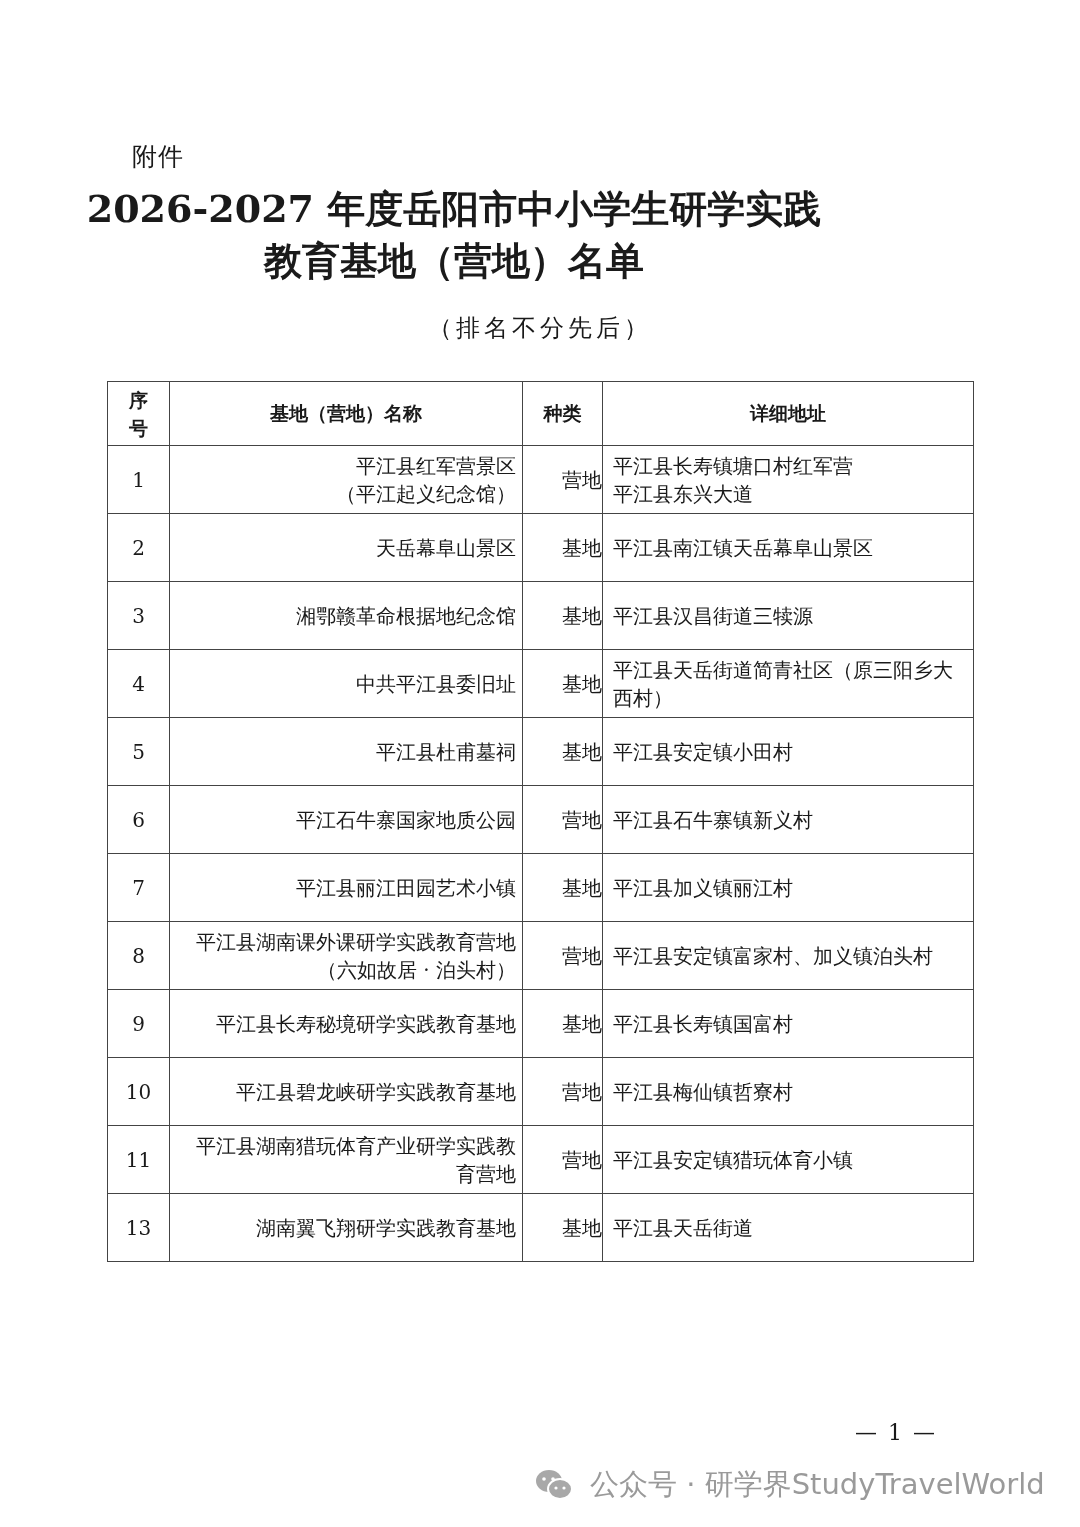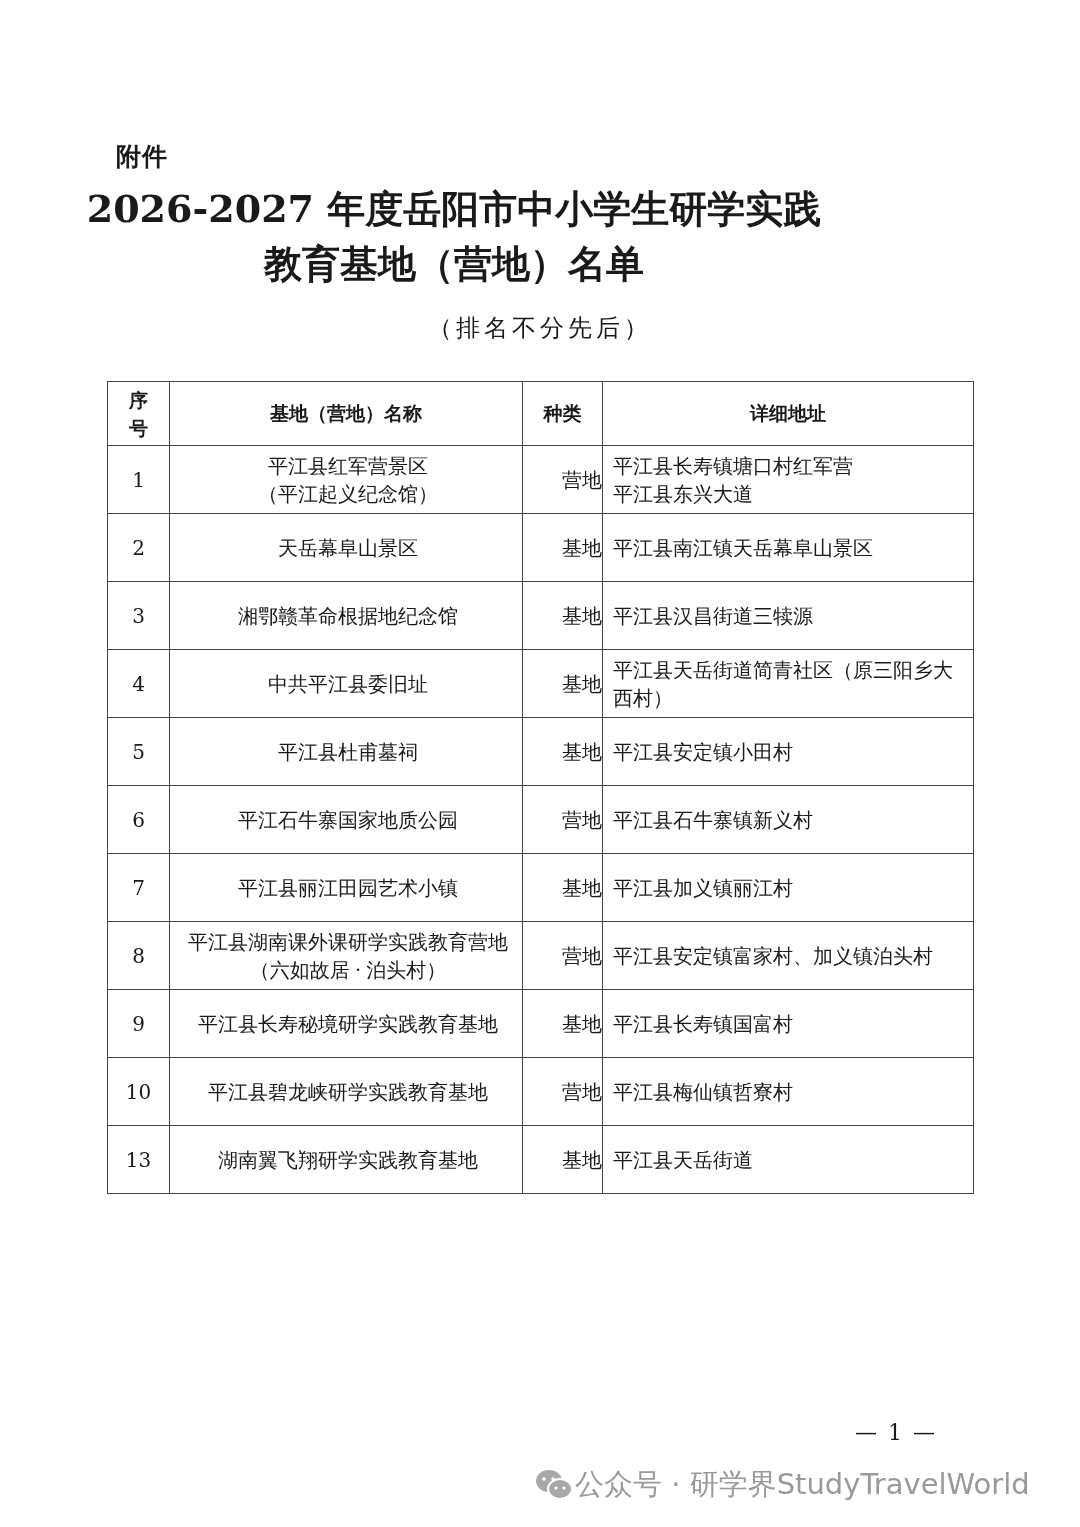--- a/index.html
+++ b/index.html
@@ -1,41 +1,41 @@
 <!DOCTYPE html>
 <html><head>
 <meta charset="utf-8">
 <style>
   html, body { margin: 0; padding: 0; background: #ffffff; }
   body { width: 1080px; height: 1527px; position: relative; overflow: hidden;
          font-family: "DejaVu Serif", "Liberation Serif", serif; color: #1a1a1a; }
-  .attach { position: absolute; left: 116px; top: 140px; font-size: 25px;
-            font-family: "DejaVu Sans", "Liberation Sans", sans-serif; font-weight: bold; letter-spacing: 1px; }
+  .attach { position: absolute; left: 132px; top: 140px; font-size: 25px;
+            font-family: "DejaVu Sans", "Liberation Sans", sans-serif; font-weight: normal; letter-spacing: 1px; }
   .title { position: absolute; left: 0; width: 908px; text-align: center; font-weight: bold;
            font-size: 38px; line-height: 52px; }
   .title.l1 { top: 183px; }
-  .title.l2 { top: 238px; }
+  .title.l2 { top: 238px; font-family: Liberation Mono, monospace; }
   .subtitle { position: absolute; left: 0; width: 1080px; top: 312px; text-align: center;
               font-size: 24px; letter-spacing: 4px; }
   table.list { position: absolute; left: 107px; top: 381px; width: 866px;
                border-collapse: collapse; table-layout: fixed; font-size: 20px; }
   table.list td, table.list th { border: 1.5px solid #444; padding: 0; vertical-align: middle; }
   table.list th { font-weight: bold; height: 63px;
                   font-family: "DejaVu Sans", "Liberation Sans", sans-serif; font-size: 19px; }
   table.list td { height: 67px; line-height: 28px; }
   col.c1 { width: 62px; } col.c2 { width: 353px; } col.c3 { width: 80px; } col.c4 { width: 371px; }
   .seq-h { line-height: 28px; text-align: center; }
   .c-seq { text-align: center; }
-  .c-name { padding-left: 10px !important; padding-right: 6px !important; text-align: center; font-family: Liberation Serif, serif; }
+  .c-name { padding-left: 10px !important; padding-right: 6px !important; text-align: right; }
   .c-type { text-align: right; }
   .c-addr { padding-left: 10px !important; padding-right: 6px !important; text-align: left; margin-left: 36px; }
   .pre { white-space: pre-line; }
   .pageno { position: absolute; left: 855px; top: 1420px; font-size: 22px; letter-spacing: 2px; }
   .watermark { position: absolute; left: 534px; top: 1465px; font-size: 29px; color: #9a9a9a;
-               font-family: "DejaVu Sans", "Liberation Sans", sans-serif; display: flex; align-items: center; gap: 1px; }
+               font-family: "DejaVu Sans", "Liberation Sans", sans-serif; display: flex; align-items: center; gap: 16px; }
   .wm-icon { width: 40px; height: 34px; }
 </style>
 </head>
 <body>
 
 <div class="attach">附件</div>
 <div class="title l1">2026-2027 年度岳阳市中小学生研学实践</div>
 <div class="title l2">教育基地（营地）名单</div>
 <div class="subtitle">（排名不分先后）</div>
 
@@ -112,20 +112,26 @@
         <td class="c-type">基地</td>
         <td class="c-addr">平江县长寿镇国富村</td>
       </tr>
     <tr>
         <td class="c-seq">10</td>
         <td class="c-name">平江县碧龙峡研学实践教育基地</td>
         <td class="c-type">营地</td>
         <td class="c-addr">平江县梅仙镇哲寮村</td>
       </tr>
     <tr>
+        <td class="c-seq">11</td>
+        <td class="c-name">平江县湖南猎玩体育产业研学实践教育营地</td>
+        <td class="c-type">营地</td>
+        <td class="c-addr">平江县安定镇猎玩体育小镇</td>
+      </tr>
+    <tr>
         <td class="c-seq">13</td>
         <td class="c-name">湖南翼飞翔研学实践教育基地</td>
         <td class="c-type">基地</td>
         <td class="c-addr">平江县天岳街道</td>
       </tr>
   </tbody>
 </table>
 
 <div class="pageno">— 1 —</div>
 

